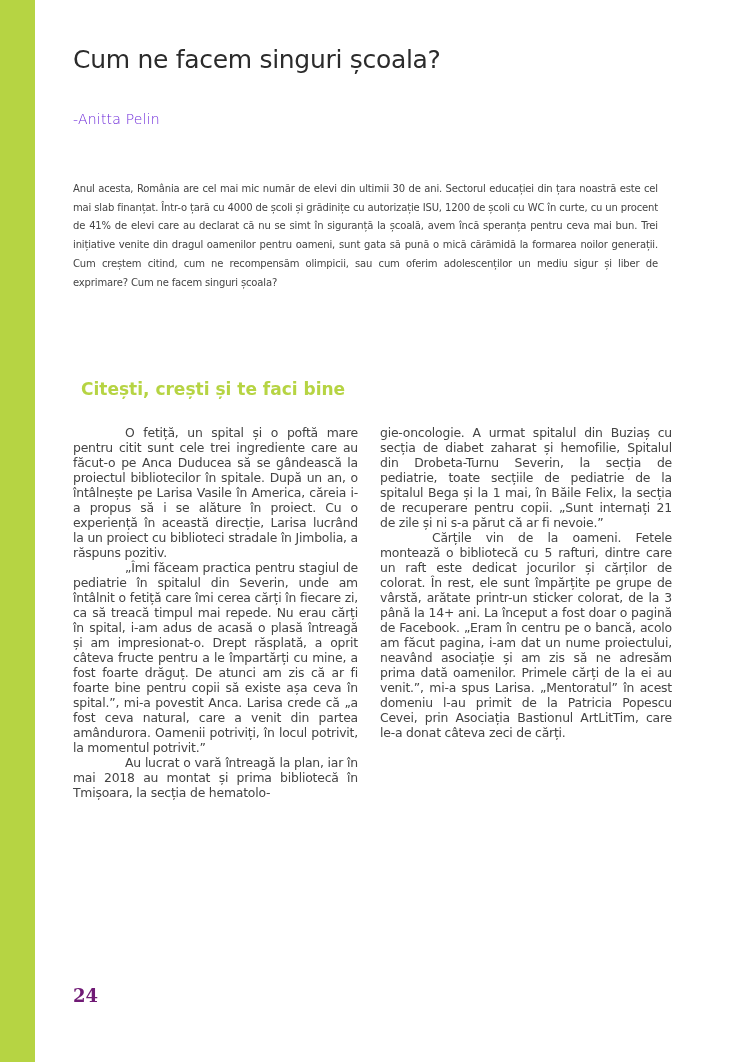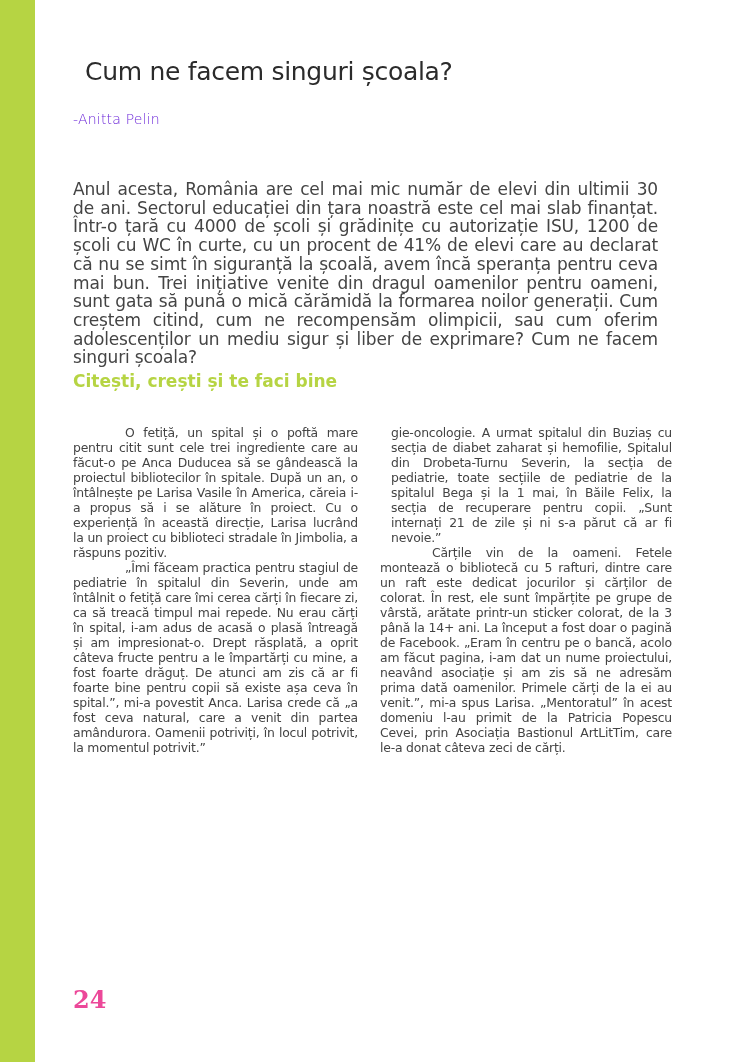--- a/index.html
+++ b/index.html
@@ -20,21 +20,21 @@
       left: 0;
       top: 0;
       width: 35px;
       height: 1062px;
       background: #b6d443;
     }
     .title {
       position: absolute;
       left: 73px;
       top: 45px;
-      margin: 12px;
+      margin: 0;
       font-family: "DejaVu Sans", sans-serif;
       font-weight: normal;
       font-size: 25px;
       letter-spacing: -0.3px;
       color: #2b2b2b;
       white-space: nowrap;
     }
     .author {
       position: absolute;
       left: 73px;
@@ -44,87 +44,87 @@
       font-size: 14px;
       color: #6d28d9;
       letter-spacing: 0.2px;
     }
     .intro {
       position: absolute;
       left: 73px;
       top: 180px;
       width: 585px;
       margin: 0;
-      font-size: 17px;
+      font-size: 10px;
       line-height: 18.7px;
       text-align: justify;
       color: #444444;
       letter-spacing: -0.15px;
     }
     .section-heading {
       position: absolute;
       left: 73px;
       top: 371px;
-      margin: 0;
+      margin: 8px;
       font-weight: bold;
       font-size: 17px;
       color: #b6d443;
       white-space: nowrap;
     }
     .column {
       position: absolute;
       top: 425px;
       font-size: 12.4px;
       line-height: 15px;
       text-align: justify;
       color: #444444;
       letter-spacing: -0.2px;
     }
     .column p {
       margin: 0;
       text-indent: 52px;
     }
     .column p.cont {
       text-indent: 0;
-      margin-left: 11px;
     }
     .col-left {
       left: 73px;
       width: 285px;
     }
     .col-right {
       left: 380px;
       width: 292px;
     }
     .page-number {
       position: absolute;
       left: 73px;
       top: 985px;
       font-family: "DejaVu Serif", serif;
       font-weight: bold;
-      font-size: 24px;
-      color: #ec4899;
+      font-size: 18px;
+      color: #701a75;
     }
   </style>
 </head>
 <body>
 
 <div class="side-bar"></div>
 
 <h1 class="title">Cum ne facem singuri școala?</h1>
 
 <div class="author">-Anitta Pelin</div>
 
 <p class="intro">Anul acesta, România are cel mai mic număr de elevi din ultimii 30 de ani. Sectorul educației din țara noastră este cel mai slab finanțat. Într-o țară cu 4000 de școli și grădinițe cu autorizație ISU, 1200 de școli cu WC în curte, cu un procent de 41% de elevi care au declarat că nu se simt în siguranță la școală, avem încă speranța pentru ceva mai bun. Trei inițiative venite din dragul oamenilor pentru oameni, sunt gata să pună o mică cărămidă la formarea noilor generații. Cum creștem citind, cum ne recompensăm olimpicii, sau cum oferim adolescenților un mediu sigur și liber de exprimare? Cum ne facem singuri școala?</p>
 
 <h2 class="section-heading">Citești, crești și te faci bine</h2>
 
 <div class="column col-left">
   <p>O fetiță, un spital și o poftă mare pentru citit sunt cele trei ingrediente care au făcut-o pe Anca Duducea să se gândească la proiectul bibliotecilor în spitale. După un an, o întâlnește pe Larisa Vasile în America, căreia i-a propus să i se alăture în proiect. Cu o experiență în această direcție, Larisa lucrând la un proiect cu biblioteci stradale în Jimbolia, a răspuns pozitiv.</p>
   <p>„Îmi făceam practica pentru stagiul de pediatrie în spitalul din Severin, unde am întâlnit o fetiță care îmi cerea cărți în fiecare zi, ca să treacă timpul mai repede. Nu erau cărți în spital, i-am adus de acasă o plasă întreagă și am impresionat-o. Drept răsplată, a oprit câteva fructe pentru a le împartărți cu mine, a fost foarte drăguț. De atunci am zis că ar fi foarte bine pentru copii să existe așa ceva în spital.”, mi-a povestit Anca. Larisa crede că „a fost ceva natural, care a venit din partea amândurora. Oamenii potriviți, în locul potrivit, la momentul potrivit.”</p>
+  <p>Au lucrat o vară întreagă la plan, iar în mai 2018 au montat și prima bibliotecă în Tmișoara, la secția de hematolo-</p>
 </div>
 
 <div class="column col-right">
   <p class="cont">gie-oncologie. A urmat spitalul din Buziaș cu secția de diabet zaharat și hemofilie, Spitalul din Drobeta-Turnu Severin, la secția de pediatrie, toate secțiile de pediatrie de la spitalul Bega și la 1 mai, în Băile Felix, la secția de recuperare pentru copii. „Sunt internați 21 de zile și ni s-a părut că ar fi nevoie.”</p>
   <p>Cărțile vin de la oameni. Fetele montează o bibliotecă cu 5 rafturi, dintre care un raft este dedicat jocurilor și cărților de colorat. În rest, ele sunt împărțite pe grupe de vârstă, arătate printr-un sticker colorat, de la 3 până la 14+ ani. La început a fost doar o pagină de Facebook. „Eram în centru pe o bancă, acolo am făcut pagina, i-am dat un nume proiectului, neavând asociație și am zis să ne adresăm prima dată oamenilor. Primele cărți de la ei au venit.”, mi-a spus Larisa. „Mentoratul” în acest domeniu l-au primit de la Patricia Popescu Cevei, prin Asociația Bastionul ArtLitTim, care le-a donat câteva zeci de cărți.</p>
 </div>
 
 <div class="page-number">24</div>
 
 </body></html>

